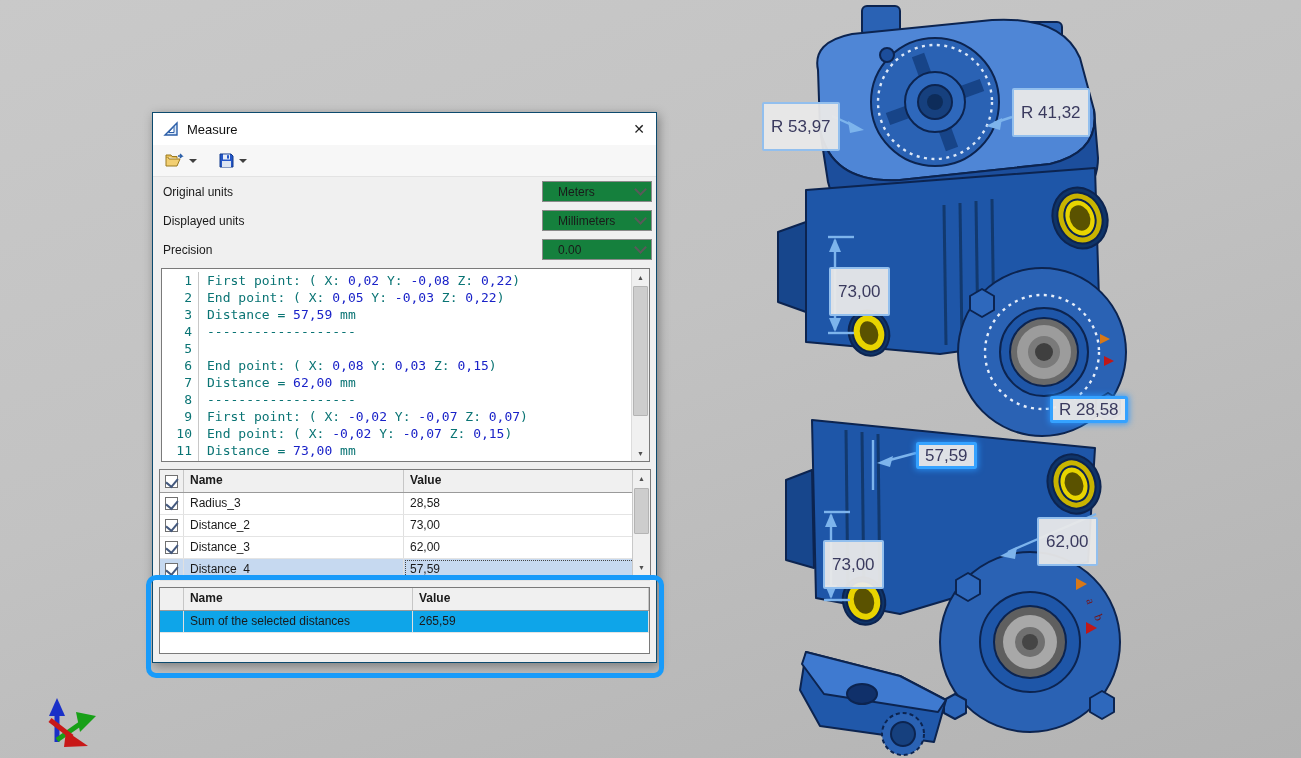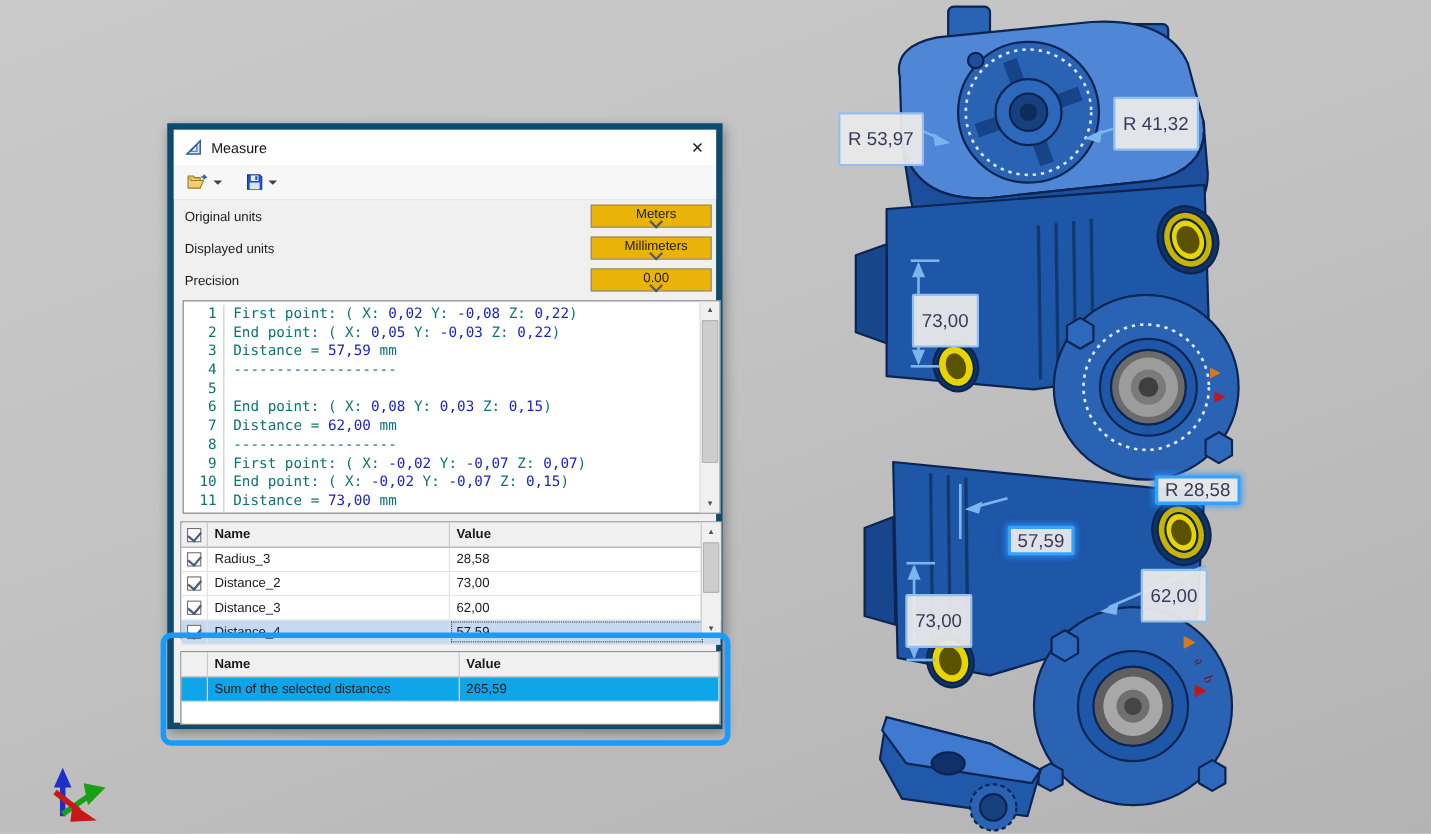--- a/index.html
+++ b/index.html
@@ -12,39 +12,39 @@
   
   #scene{position:absolute;left:0;top:0;width:1301px;height:758px;z-index:0;}
   
   .callout{
     position:absolute;z-index:2;
     background:rgba(233,233,233,.95);
     border:2px solid #92bfee;border-radius:2px;
     color:#3a3a5e;font-size:17px;line-height:21px;
     padding:12px 7px;white-space:nowrap;cursor:default;
   }
-  .callout.glow{border:3px solid #35a2ff;box-shadow:0 0 6px 1px rgba(40,150,255,.85);padding:0 6px;margin-top:36px;}
+  .callout.glow{border:3px solid #35a2ff;box-shadow:0 0 6px 1px rgba(40,150,255,.85);padding:0 6px;}
   
   .dialog{
     position:absolute;left:152px;top:112px;width:505px;height:551px;
-    background:#f0f0f0;border:6px solid #0c4a6e;box-sizing:border-box;
+    background:#f0f0f0;border:1px solid #0c4a6e;box-sizing:border-box;
     box-shadow:2px 3px 10px rgba(0,0,0,.35);z-index:5;font-size:12px;color:#1a1a1a;
   }
   .titlebar{height:32px;background:#ffffff;display:flex;align-items:center;position:relative;}
   .titlebar .ticon{margin:0 8px 0 10px;display:flex;}
   .titlebar .ttext{font-size:13px;color:#111;}
   .close-btn{position:absolute;right:0;top:0;width:34px;height:32px;display:flex;align-items:center;justify-content:center;font-size:14px;color:#222;cursor:pointer;}
   .toolbar{height:31px;background:#f7f7f7;display:flex;align-items:center;padding-left:8px;gap:14px;}
   .tool-btn{display:flex;align-items:center;gap:5px;padding:3px 4px;cursor:pointer;}
   .caret{width:0;height:0;border-left:4px solid transparent;border-right:4px solid transparent;border-top:4px solid #404040;}
   .units{height:90px;border-top:1px solid #e3e3e3;padding:0 4px 0 10px;box-sizing:border-box;}
   .unit-row{height:29px;display:flex;align-items:center;justify-content:space-between;}
   .combo{
-    width:110px;height:21px;background:#eab308;border:1px solid #8a8a8a;box-sizing:border-box;
-    display:flex;align-items:center;justify-content:space-between;padding:0 6px 0 15px;cursor:pointer;flex-direction:column;
+    width:110px;height:21px;background:#15803d;border:1px solid #8a8a8a;box-sizing:border-box;
+    display:flex;align-items:center;justify-content:space-between;padding:0 6px 0 15px;cursor:pointer;
   }
   .chev{width:7px;height:7px;border-right:2px solid #5a5a5a;border-bottom:2px solid #5a5a5a;transform:rotate(45deg);margin-top:-4px;}
   
   .log{
     position:absolute;left:8px;top:155px;width:489px;height:194px;background:#fff;
     border:1px solid #7a7a7a;box-sizing:border-box;display:flex;overflow:hidden;
   }
   .log-lines{flex:1;overflow:hidden;font-family:"DejaVu Sans Mono",monospace;font-size:13px;color:#0a7474;padding-top:3px;}
   .log-line{height:17px;line-height:17px;display:flex;white-space:pre;}
   .ln{width:30px;text-align:right;padding-right:6px;border-right:1px solid #c8c8c8;flex:none;color:#0a7474;}

